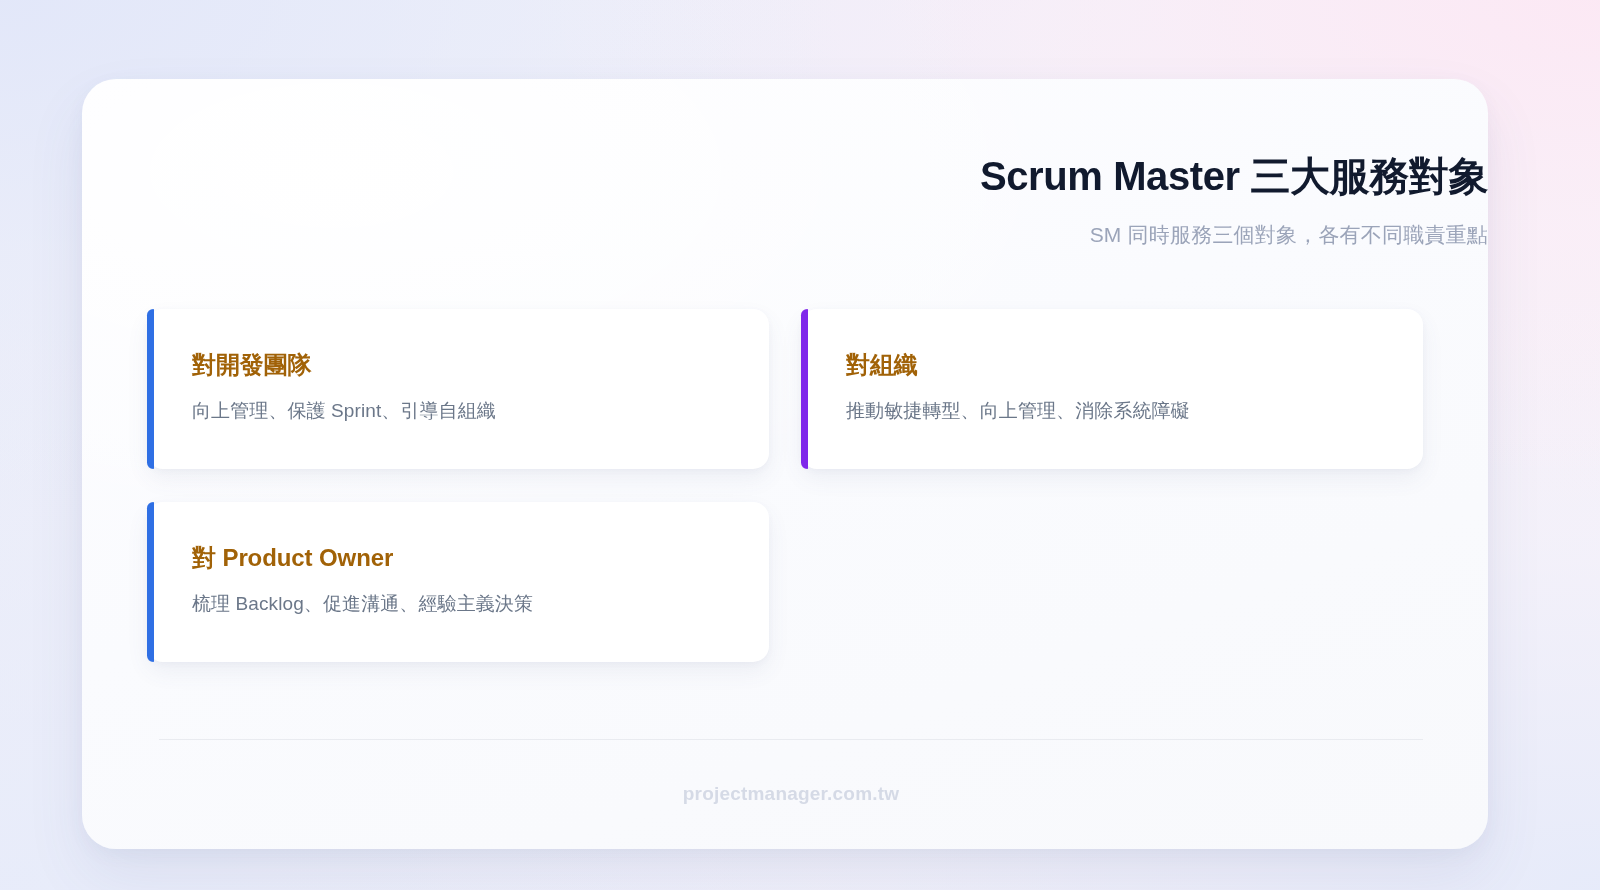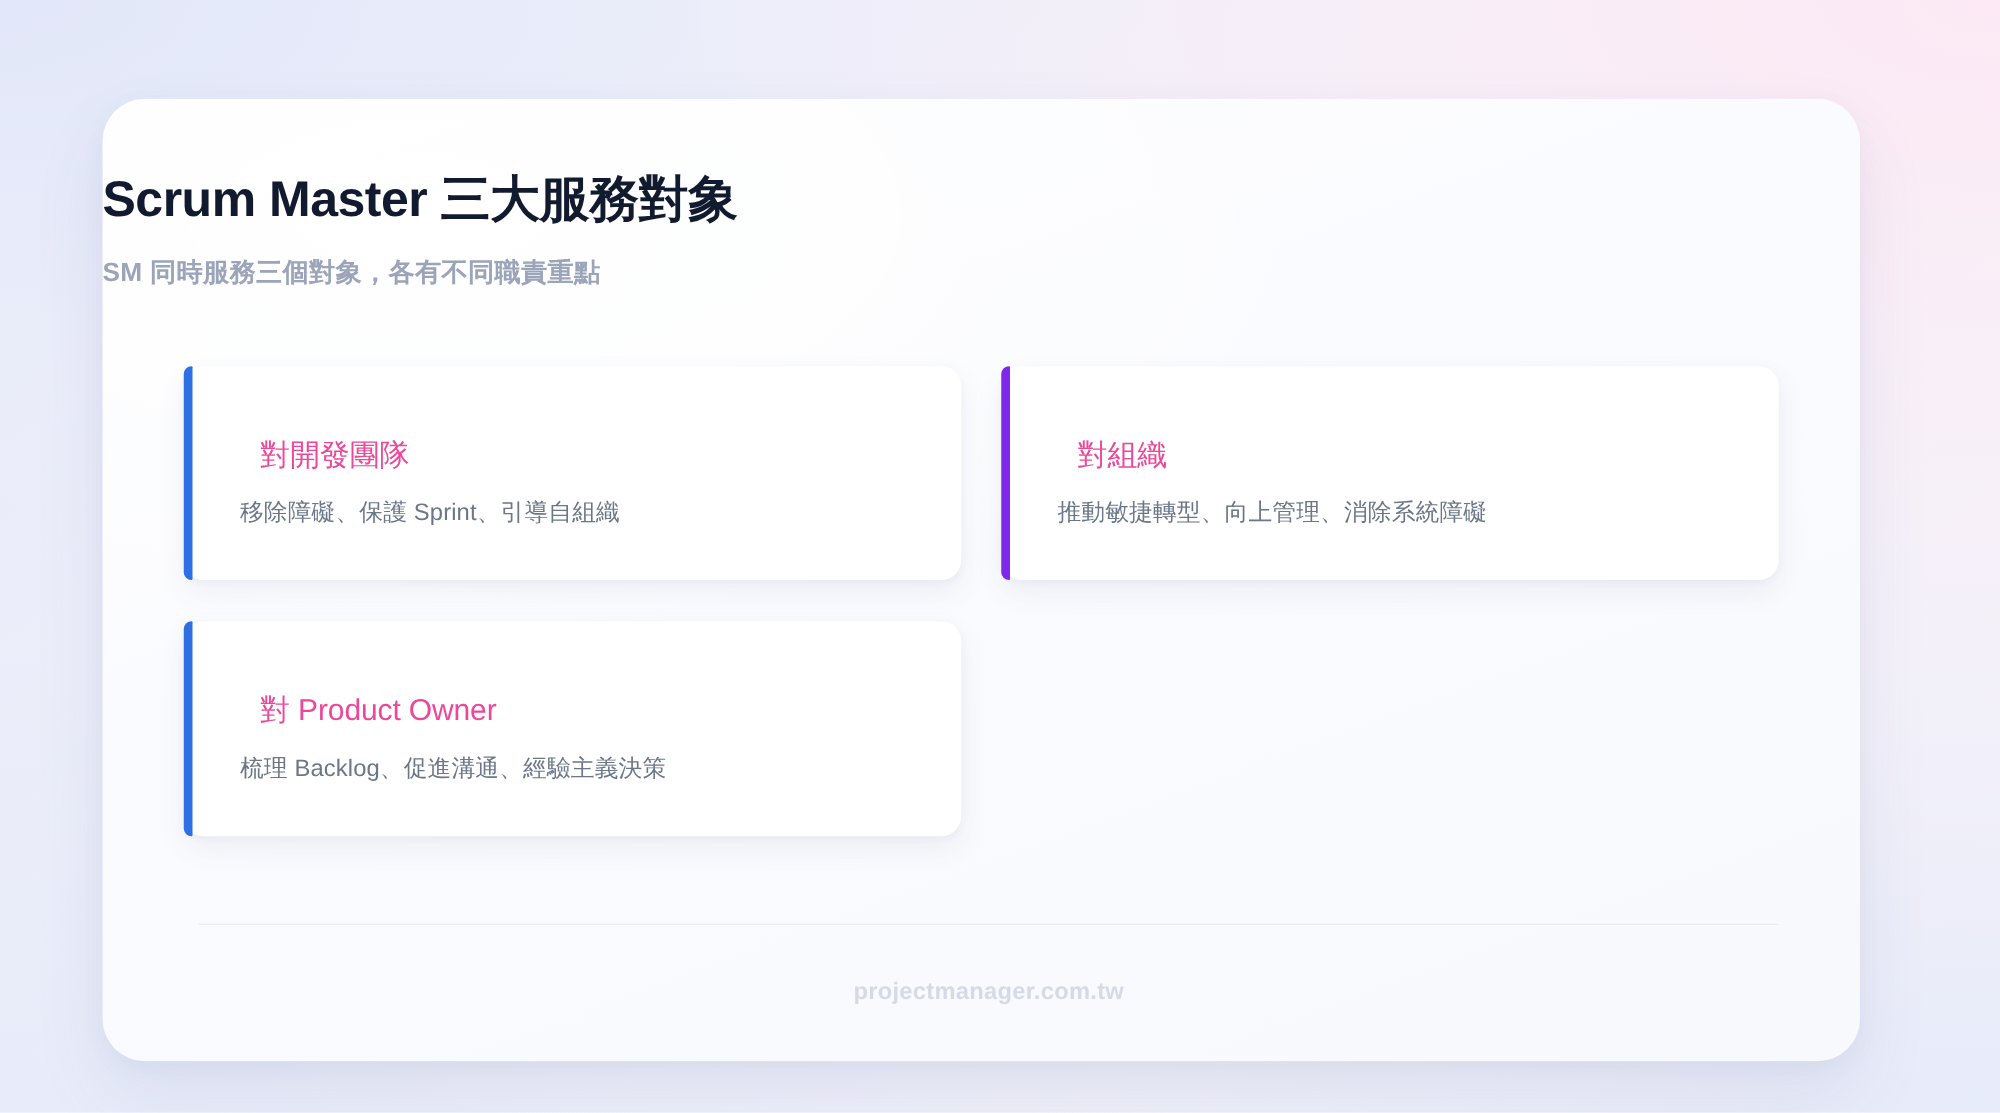--- a/index.html
+++ b/index.html
@@ -41,36 +41,36 @@
       radial-gradient(80% 70% at 18% 12%, rgba(255,255,255,0.98) 0%, rgba(255,255,255,0) 70%),
       linear-gradient(160deg, #fdfdff 0%, #fafbfe 46%, #f8f9fc 100%);
     box-shadow:
       0 28px 60px rgba(82, 92, 140, 0.09),
       0 6px 18px rgba(82, 92, 140, 0.05);
     padding: 0;
   }
 
   
   .header {
-    padding-top: 58px;
-    text-align: left;
+    padding-top: 74px;
+    text-align: right;
   }
   .title {
     margin: 0;
     font-size: 40px;
     line-height: 1.18;
     font-weight: 700;
     letter-spacing: -0.4px;
     color: #111a2e;
   }
   .subtitle {
-    margin: 20px 10px 0 0;
+    margin: 20px 0 0 0;
     font-size: 21px;
     line-height: 1.4;
-    font-weight: 700;
+    font-weight: 400;
     color: #9ba4b9;
     letter-spacing: 0.2px;
   }
 
   
   .cards {
     display: grid;
     grid-template-columns: 1fr 1fr;
     column-gap: 32px;
     row-gap: 33px;
@@ -97,25 +97,25 @@
     left: 0;
     top: 0;
     bottom: 0;
     width: 7px;
     border-radius: 16px 2px 2px 16px;
   }
   .card-accent.blue   { background: #2f6fe4; }
   .card-accent.purple { background: #7f27ea; }
 
   .card-title {
-    margin: 16px;
+    margin: 0;
     font-size: 24px;
     line-height: 1.3;
-    font-weight: 400;
-    color: #ec4899;
+    font-weight: 700;
+    color: #a16207;
     letter-spacing: -0.1px;
   }
   .card-desc {
     margin: 17px 0 0 0;
     font-size: 19px;
     line-height: 1.45;
     font-weight: 400;
     color: #6b7789;
     letter-spacing: 0.1px;
   }
@@ -155,21 +155,21 @@
     <div class="header">
       <h1 class="title">Scrum Master 三大服務對象</h1>
       <p class="subtitle">SM 同時服務三個對象，各有不同職責重點</p>
     </div>
 
     <div class="cards">
 
       <div class="card">
         <span class="card-accent blue"></span>
         <h2 class="card-title">對開發團隊</h2>
-        <p class="card-desc">移除障礙、保護 Sprint、引導自組織</p>
+        <p class="card-desc">向上管理、保護 Sprint、引導自組織</p>
       </div>
 
       <div class="card">
         <span class="card-accent purple"></span>
         <h2 class="card-title">對組織</h2>
         <p class="card-desc">推動敏捷轉型、向上管理、消除系統障礙</p>
       </div>
 
       <div class="card">
         <span class="card-accent blue"></span>

